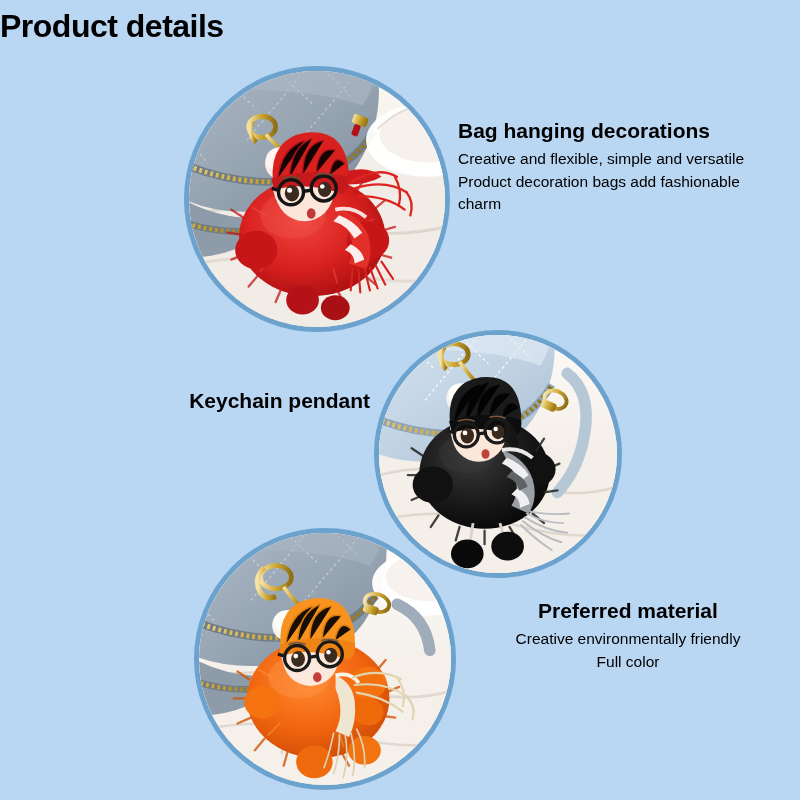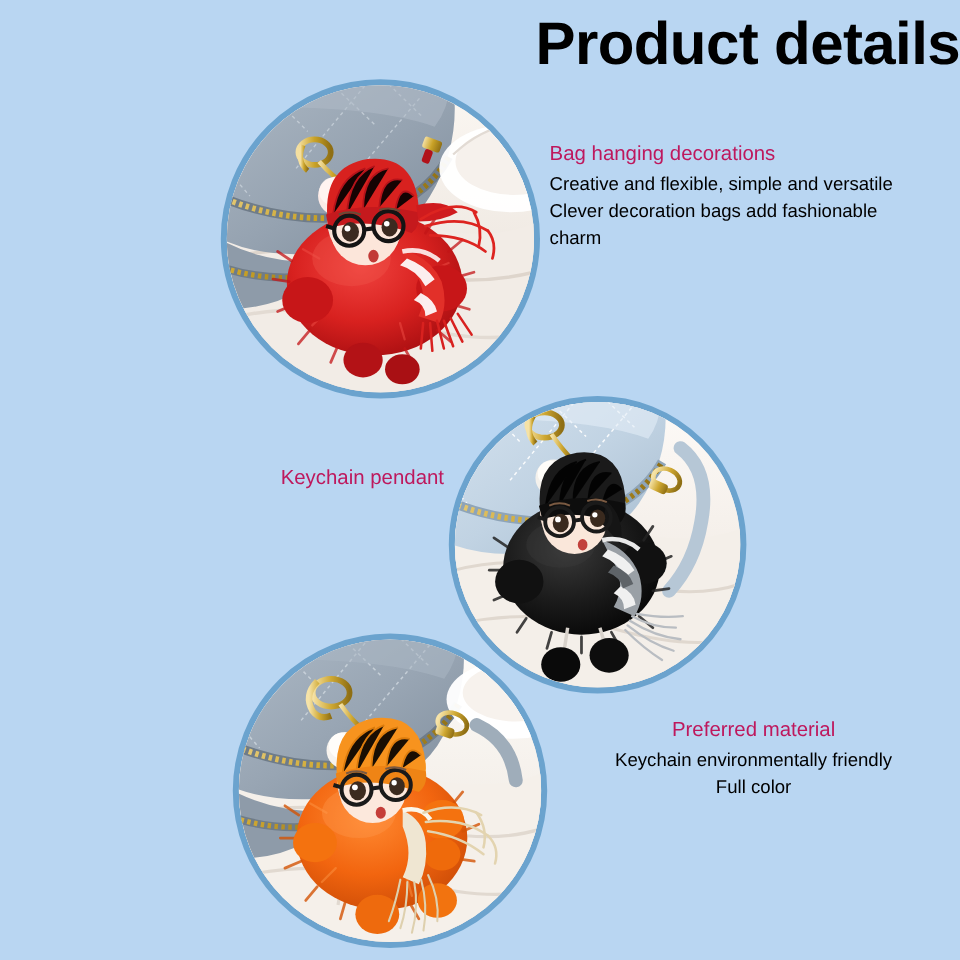--- a/index.html
+++ b/index.html
@@ -20,22 +20,22 @@
     height: 800px;
     background: #b9d6f2;
   }
 
   
   .page-title {
     position: absolute;
     left: 0;
     top: 8px;
     width: 800px;
-    text-align: right;
-    font-size: 50px;
+    text-align: left;
+    font-size: 32px;
     font-weight: bold;
     color: #000000;
     letter-spacing: -0.5px;
     line-height: 1.15;
   }
 
   
   .photo-circle {
     position: absolute;
     border-radius: 50%;
@@ -46,23 +46,23 @@
   }
   .photo-circle svg { display: block; width: 100%; height: 100%; }
 
   #circle-1 { left: 184px; top: 66px;  width: 266px; height: 266px; }
   #circle-2 { left: 374px; top: 330px; width: 248px; height: 248px; }
   #circle-3 { left: 194px; top: 528px; width: 262px; height: 262px; }
 
   
   .feature-block { position: absolute; }
   .feature-heading {
-    font-size: 17px;
-    font-weight: normal;
-    color: #be185d;
+    font-size: 21px;
+    font-weight: bold;
+    color: #000000;
     margin: 0 0 5px 0;
     line-height: 1.2;
   }
   .feature-desc {
     font-size: 15.5px;
     color: #000;
     line-height: 1.45;
     margin: 0;
   }
   .feature-desc span { display: block; }
@@ -545,30 +545,30 @@
           <path d="M216 170 Q226 180 222 194"></path>
         </g>
       </g>
     </svg>
   </div>
 
   <div class="feature-block" id="feature-1">
     <div class="feature-heading">Bag hanging decorations</div>
     <div class="feature-desc">
       <span>Creative and flexible, simple and versatile</span>
-      <span>Clever decoration bags add fashionable</span>
+      <span>Product decoration bags add fashionable</span>
       <span>charm</span>
     </div>
   </div>
 
   <div class="feature-block" id="feature-2">
     <div class="feature-heading">Keychain pendant</div>
   </div>
 
   <div class="feature-block" id="feature-3">
     <div class="feature-heading">Preferred material</div>
     <div class="feature-desc">
-      <span>Keychain environmentally friendly</span>
+      <span>Creative environmentally friendly</span>
       <span>Full color</span>
     </div>
   </div>
 
 </div>
 
 </body></html>

